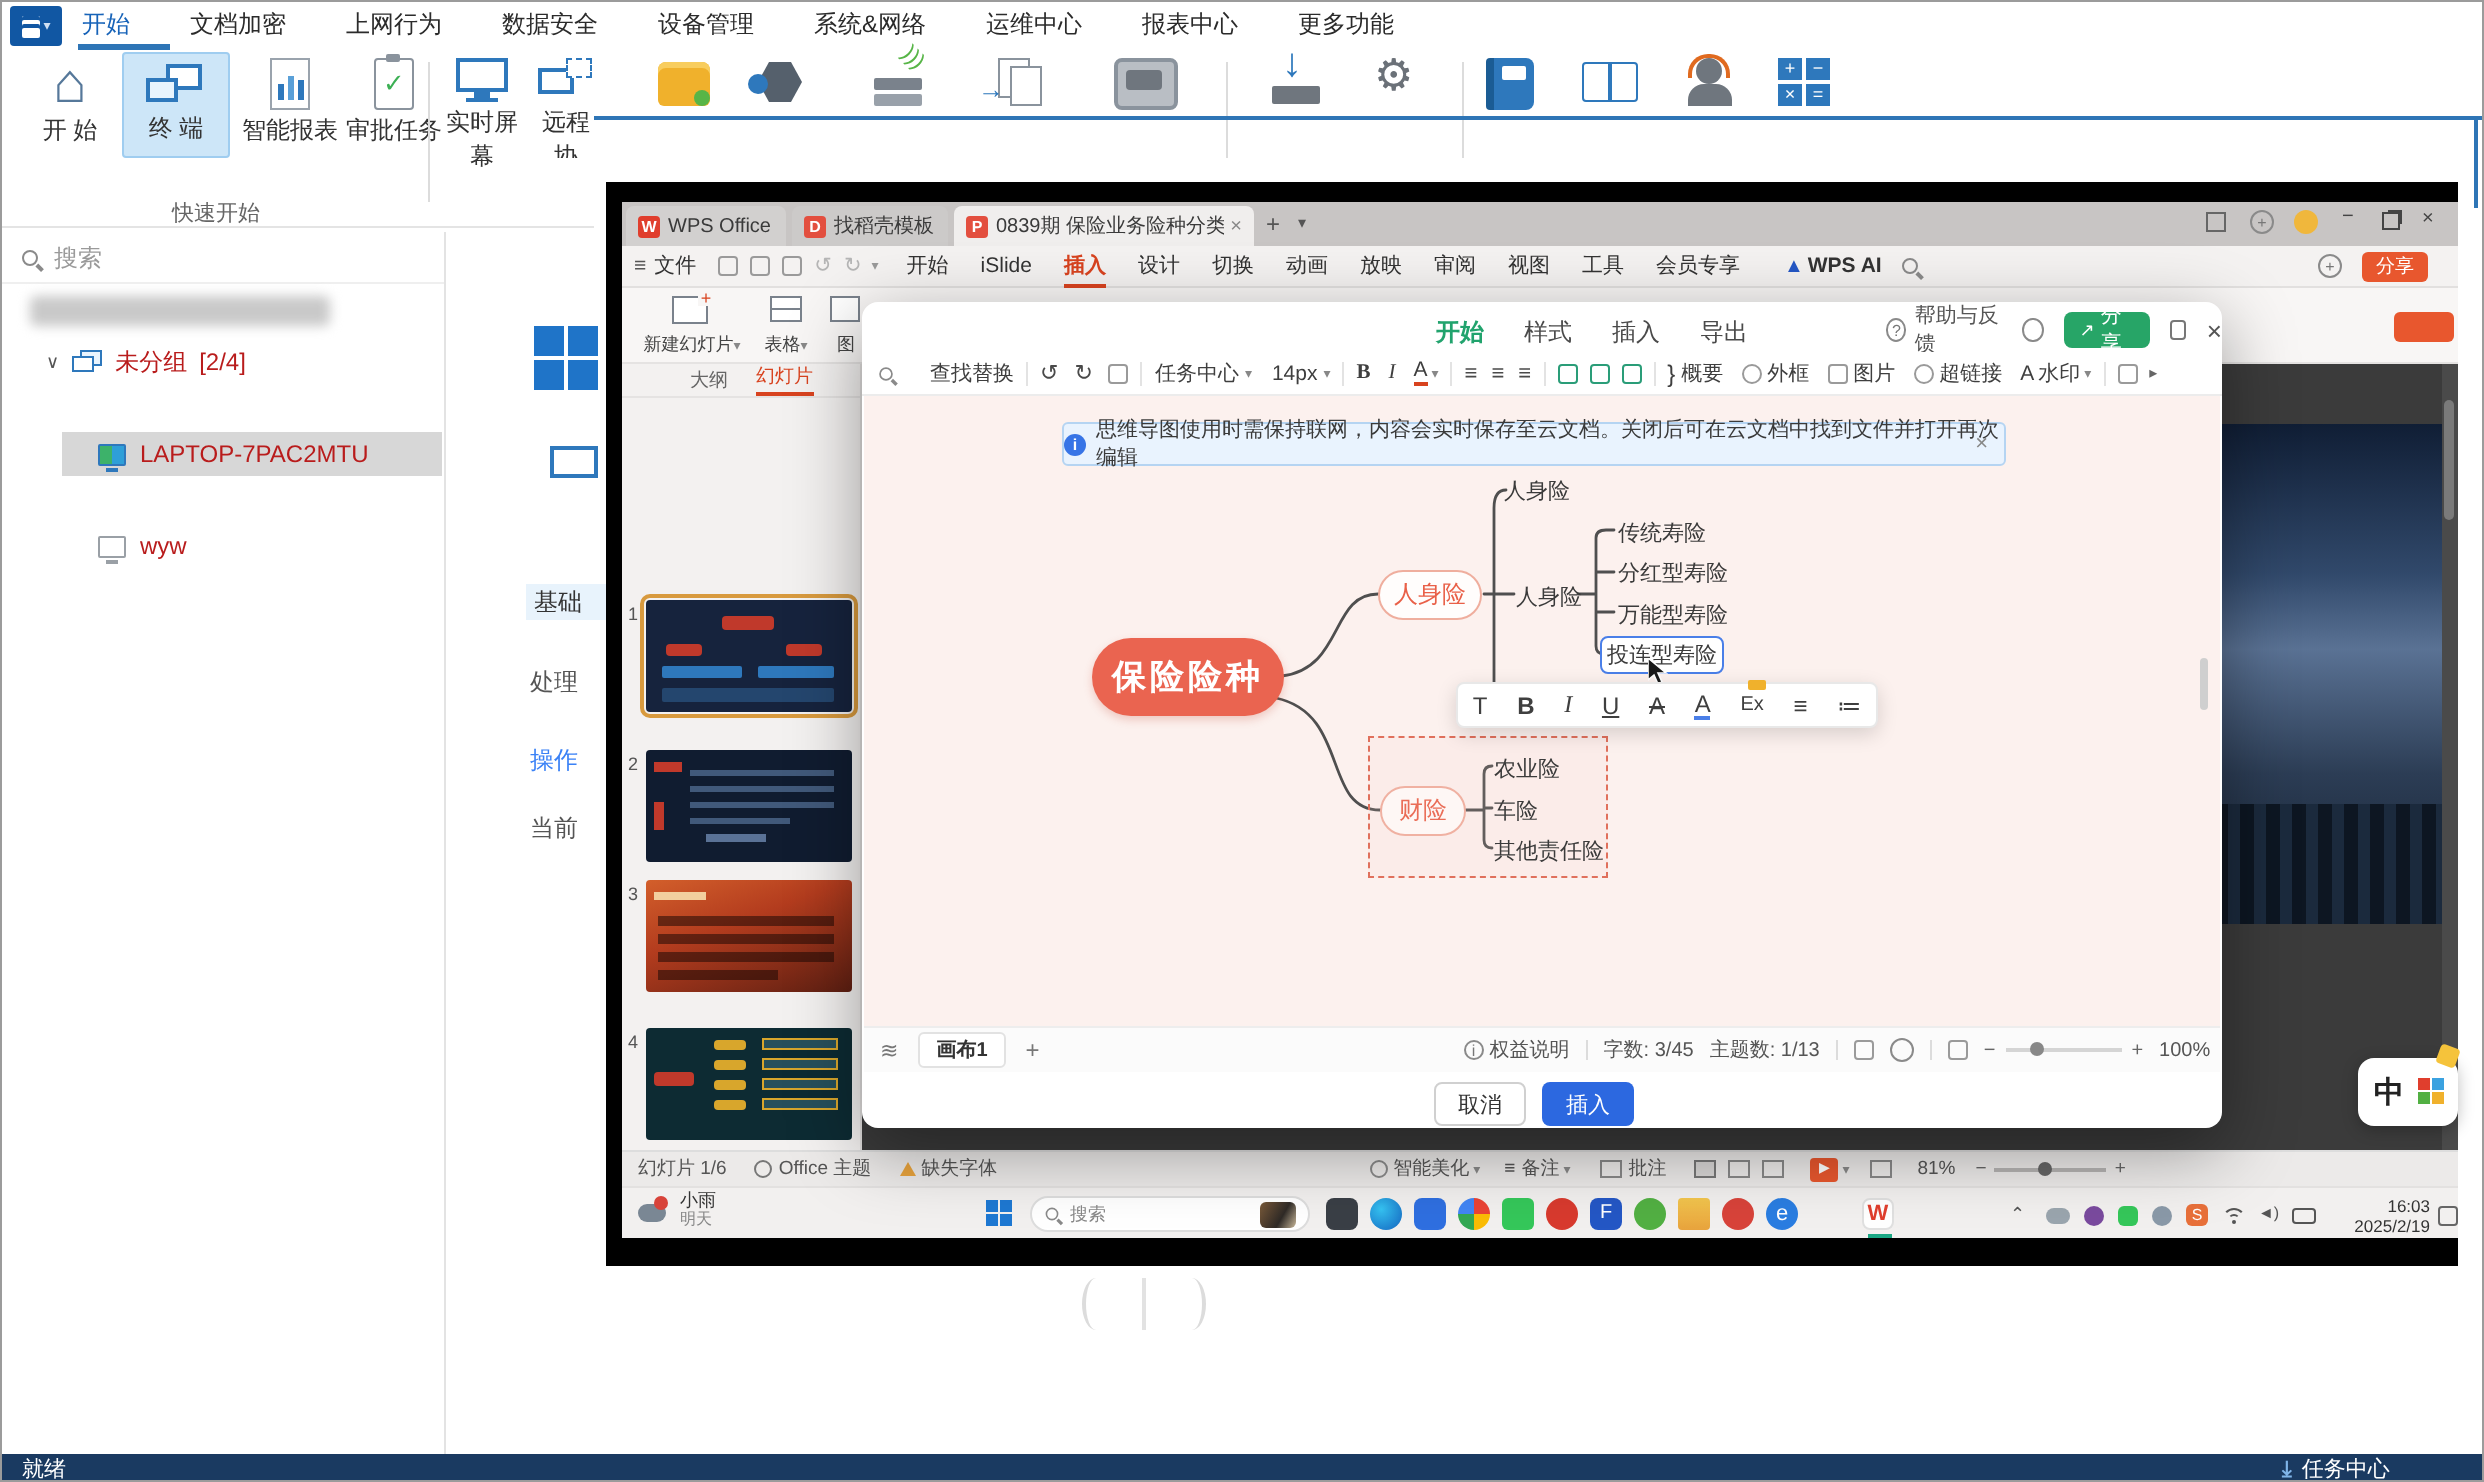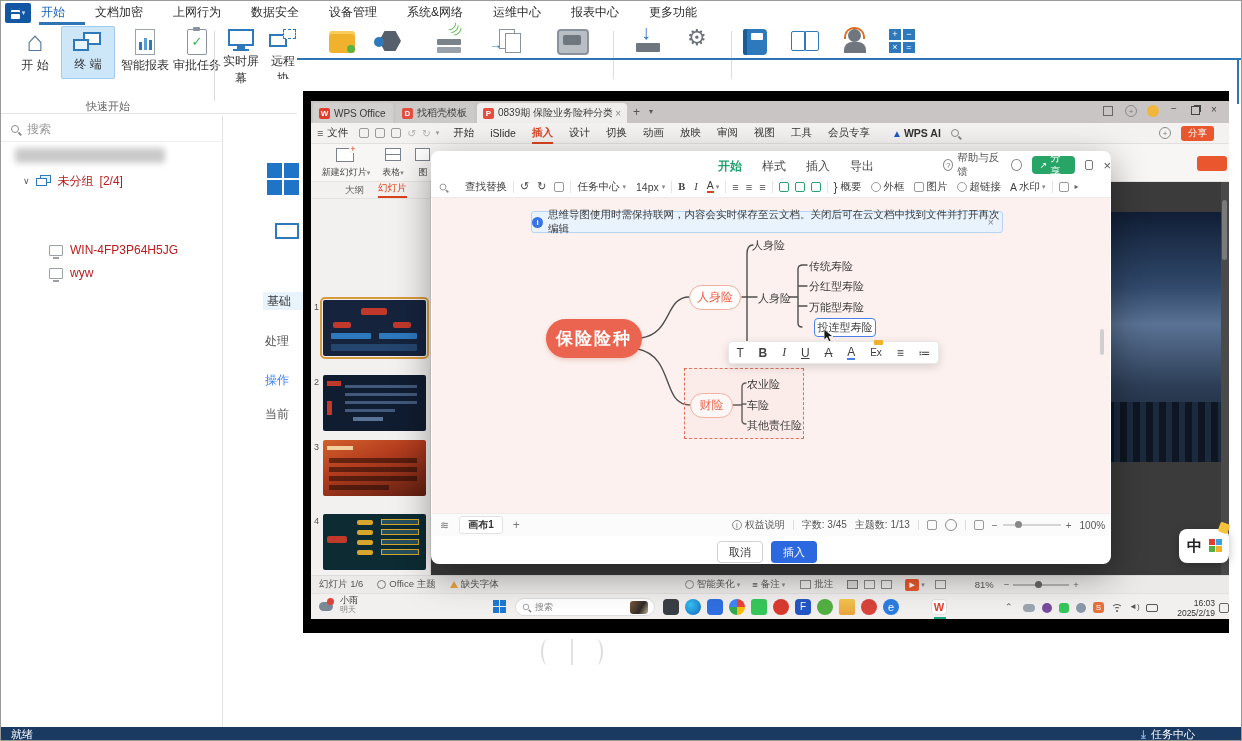--- a/index.html
+++ b/index.html
@@ -218,23 +218,23 @@
     <div class="abs blur-bar" style="left:14px; top:32px; width:150px; height:15px;"></div>
     <div class="flex" style="position:absolute; left:0; top:54px; width:222px; height:22px; gap:6px; padding-left:22px;">
       <span style="font-size:9px; color:#555;">∨</span>
       <span class="grp-ic">
           <i></i>
           <i></i>
         </span>
       <span class="tree-label">未分组</span>
       <span class="tree-label">[2/4]</span>
     </div>
-    <div class="flex" style="position:absolute; left:0; top:123px; width:222px; height:22px; gap:7px; padding-left:48px;">
-      <span class="mon off"></span>
-      <span class="tree-label">WIN-4FP3P64H5JG</span>
+    <div class="flex" style="position:absolute; left:30px; top:100px; width:190px; height:22px; gap:7px; padding-left:18px; background:#d7d7d7;">
+      <span class="mon on"></span>
+      <span class="tree-label">LAPTOP-7PAC2MTU</span>
     </div>
     <div class="flex" style="position:absolute; left:0; top:146px; width:222px; height:22px; gap:7px; padding-left:48px;">
       <span class="mon off"></span>
       <span class="tree-label">wyw</span>
     </div>
   </div>
 
   <div class="abs" style="left:266px; top:162px; width:32px; height:32px;">
     <i class="abs" style="left:0; top:0; width:15px; height:15px; background:#1f74c8;"></i>
     <i class="abs" style="left:17px; top:0; width:15px; height:15px; background:#1f74c8;"></i>
@@ -408,21 +408,21 @@
         <span class="flex" style="margin-left:12px;">
             <span class="vbox"></span>
             <span>批注</span>
           </span>
         <span class="vbox" style="margin-left:14px; background:#d8d6d5; border-color:#777;"></span>
         <span class="vbox"></span>
         <span class="vbox"></span>
         <span style="display:inline-block; width:14px; height:12px; background:#e8572e; border-radius:2px; color:#fff; font-size:7px; text-align:center; line-height:12px; margin-left:10px;">▶</span>
         <span style="font-size:7px; color:#888; margin-left:2px;">▾</span>
         <span class="vbox" style="margin-left:10px;"></span>
-        <span style="margin-left:26px;">81%</span>
+        <span style="margin-left:10px;">81%</span>
         <span style="margin-left:10px; color:#666;">−</span>
         <span style="display:inline-block; width:56px; height:2px; background:#b5b3b2; margin:0 4px; position:relative;">
             <i class="abs" style="left:22px; top:-3px; width:7px; height:7px; background:#666; border-radius:50%;"></i>
           </span>
         <span style="color:#666;">+</span>
       </div>
 
       <div class="taskbar">
         <div class="abs flex" style="left:8px; top:2px; gap:5px;">
           <span style="position:relative; width:16px; height:14px; display:inline-block;">
@@ -587,21 +587,21 @@
       </div>
 
       <div class="root-node" style="left:114px; top:121px; width:96px; height:39px;">保险险种</div>
       <div class="node-pill" style="left:257px; top:87px; width:52px; height:25px;">人身险</div>
       <div class="node-pill" style="left:258px; top:195px; width:43px; height:25px;">财险</div>
       <span class="node-txt" style="left:320px; top:40px;">人身险</span>
       <span class="node-txt" style="left:326px; top:93px;">人身险</span>
       <span class="node-txt" style="left:377px; top:61px;">传统寿险</span>
       <span class="node-txt" style="left:377px; top:81px;">分红型寿险</span>
       <span class="node-txt" style="left:377px; top:102px;">万能型寿险</span>
-      <div class="sel-box" style="left:382px; top:120px; width:62px; height:19px;text-align:right;">投连型寿险</div>
+      <div class="sel-box" style="left:368px; top:120px; width:62px; height:19px;text-align:right;">投连型寿险</div>
       <div class="dash-box" style="left:252px; top:170px; width:120px; height:71px;"></div>
       <span class="node-txt" style="left:315px; top:179px;">农业险</span>
       <span class="node-txt" style="left:315px; top:200px;">车险</span>
       <span class="node-txt" style="left:315px; top:220px;">其他责任险</span>
 
       <svg class="abs" style="left:392px; top:131px;" width="11" height="14">
           <polygon points="0,0 0,11 3,8.5 5,13 7,12 5,7.5 9,7.5" fill="#1a1a1a" stroke="#fff" stroke-width="0.8"></polygon>
         </svg>
 
       <div class="float-tb" style="left:296px; top:143px; width:211px; height:23px;">

